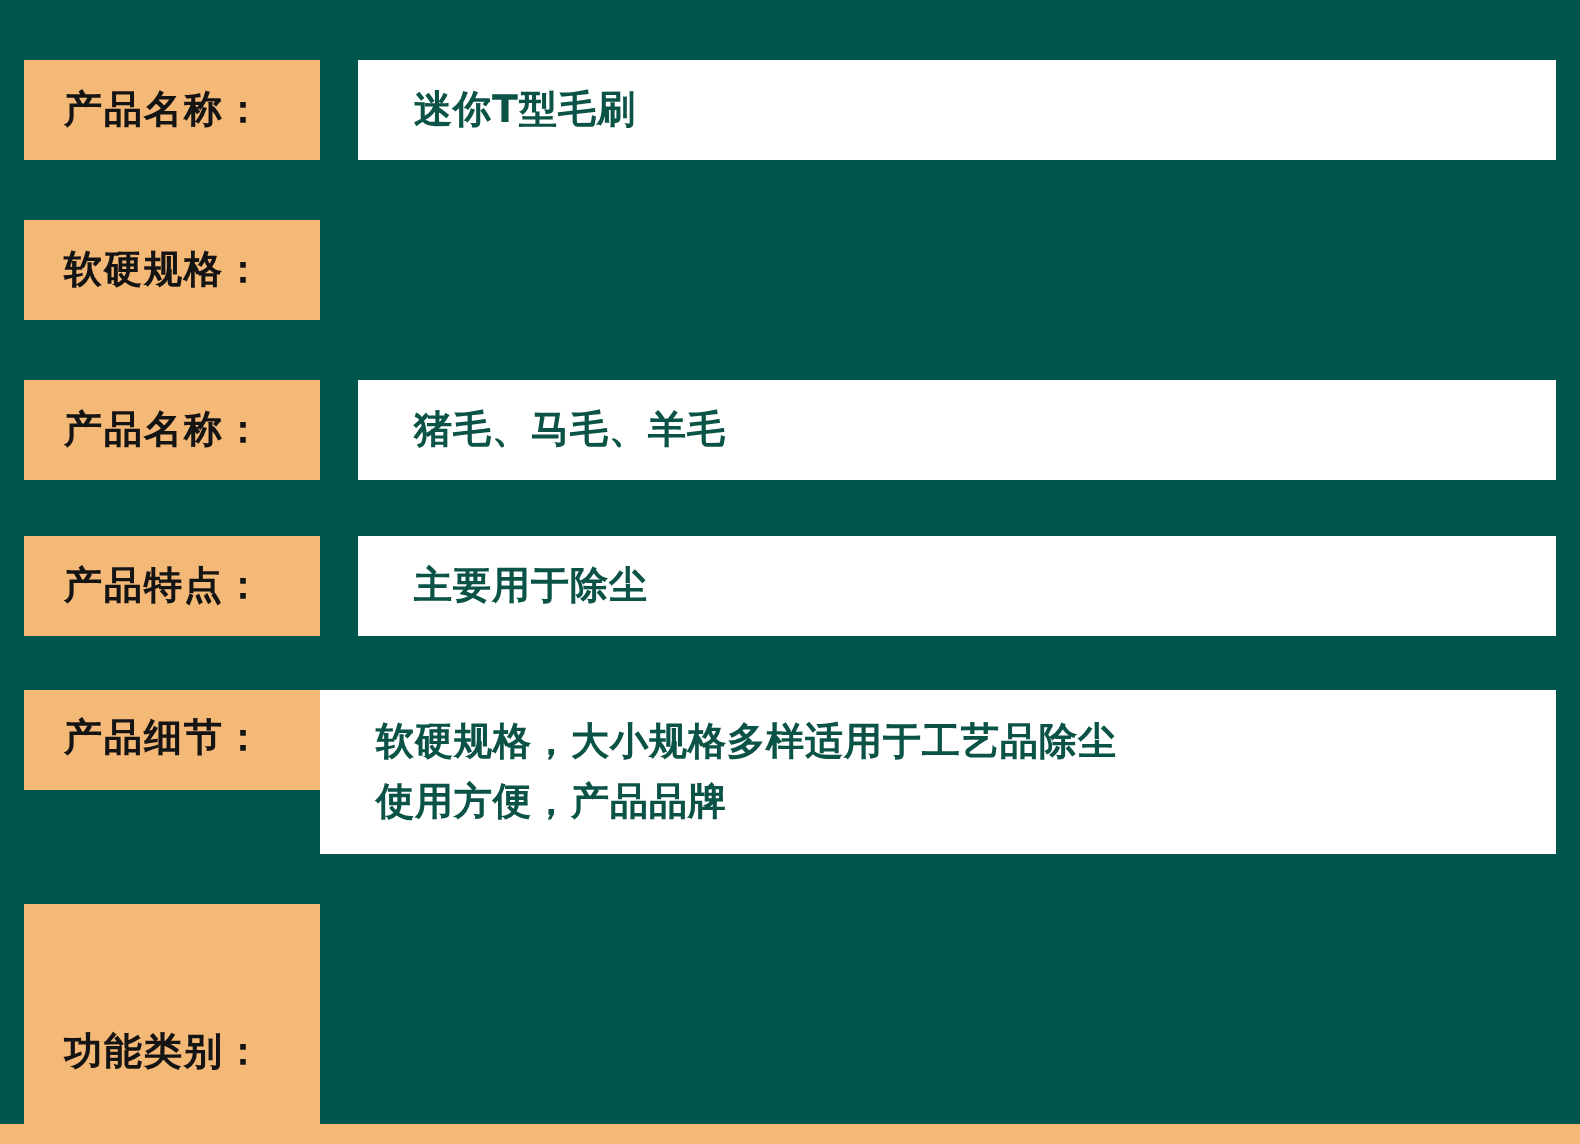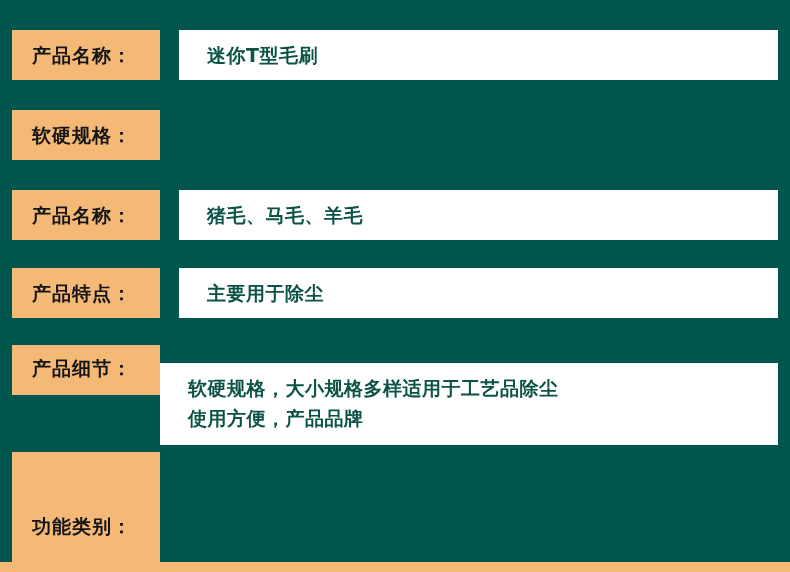--- a/index.html
+++ b/index.html
@@ -69,21 +69,20 @@
     white-space: nowrap;
   }
 
   .row-h50 .spec-value {
     height: 50px;
     margin-left: 19px;
   }
   .row-h82 .spec-value {
     height: 82px;
     padding-top: 2px;
-    margin-top: 18px;
   }
 
   .bottom-band {
     position: absolute;
     left: 0;
     top: 562px;
     width: 790px;
     height: 10px;
     background: #f5b977;
   }

